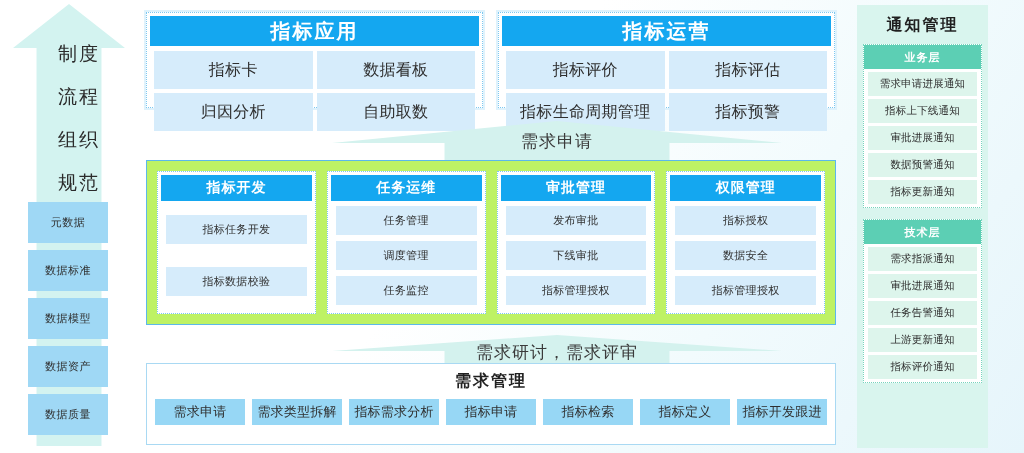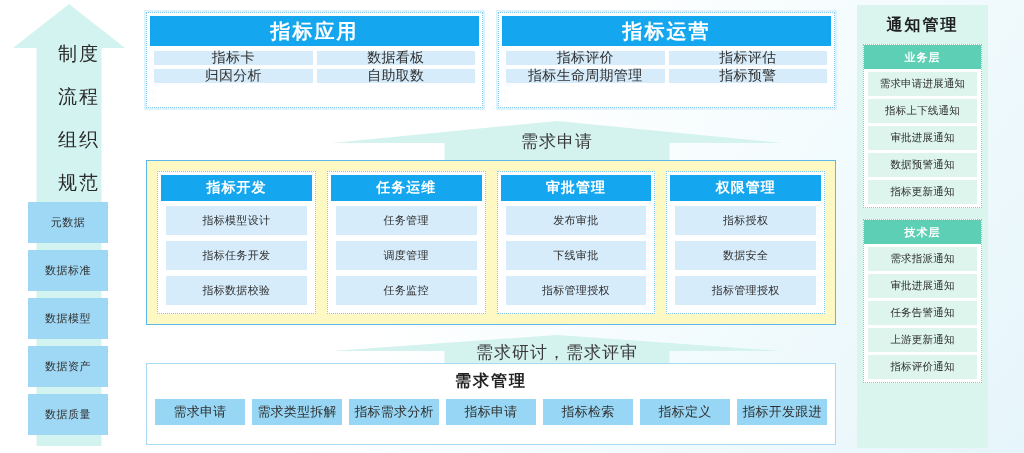--- a/index.html
+++ b/index.html
@@ -96,26 +96,26 @@
     justify-content: center;
     letter-spacing: 2px;
   }
   .card-grid {
     display: grid;
     grid-template-columns: 1fr 1fr;
     gap: 4px;
     padding: 5px 4px 4px 4px;
   }
   .card-tile {
-    height: 14px;
+    height: 38px;
     background: #d6ecfb;
     display: flex;
     align-items: center;
     justify-content: center;
-    font-size: 14px;
+    font-size: 16px;
     color: #2f2f2f;
     letter-spacing: 0.3px;
   }
 
   
   .band-chevron {
     position: absolute;
     background: #d4f2ee;
   }
   #band-requirement-online {
@@ -153,21 +153,21 @@
     width: 450px;
   }
 
   
   #capability-panel {
     position: absolute;
     left: 146px;
     top: 160px;
     width: 690px;
     height: 165px;
-    background: #fef9c3;
+    background: #bef264;
     border: 1px solid #5cb8ea;
     box-sizing: border-box;
     display: flex;
     gap: 11px;
     padding: 10px;
     align-items: stretch;
   }
   .capability-card {
     flex: 1;
     background: #ffffff;
@@ -333,21 +333,20 @@
 </div>
 
 <div class="band-chevron" id="band-requirement-online"></div>
 <div class="band-label" id="label-requirement-online">需求申请</div>
 
 <div id="capability-panel">
 
   <div class="capability-card">
     <div class="capability-title">指标开发</div>
     <div class="capability-items">
-      <div class="capability-item">指标模型设计</div>
       <div class="capability-item">指标任务开发</div>
       <div class="capability-item">指标数据校验</div>
     </div>
   </div>
 
   <div class="capability-card">
     <div class="capability-title">任务运维</div>
     <div class="capability-items">
       <div class="capability-item">任务管理</div>
       <div class="capability-item">调度管理</div>

